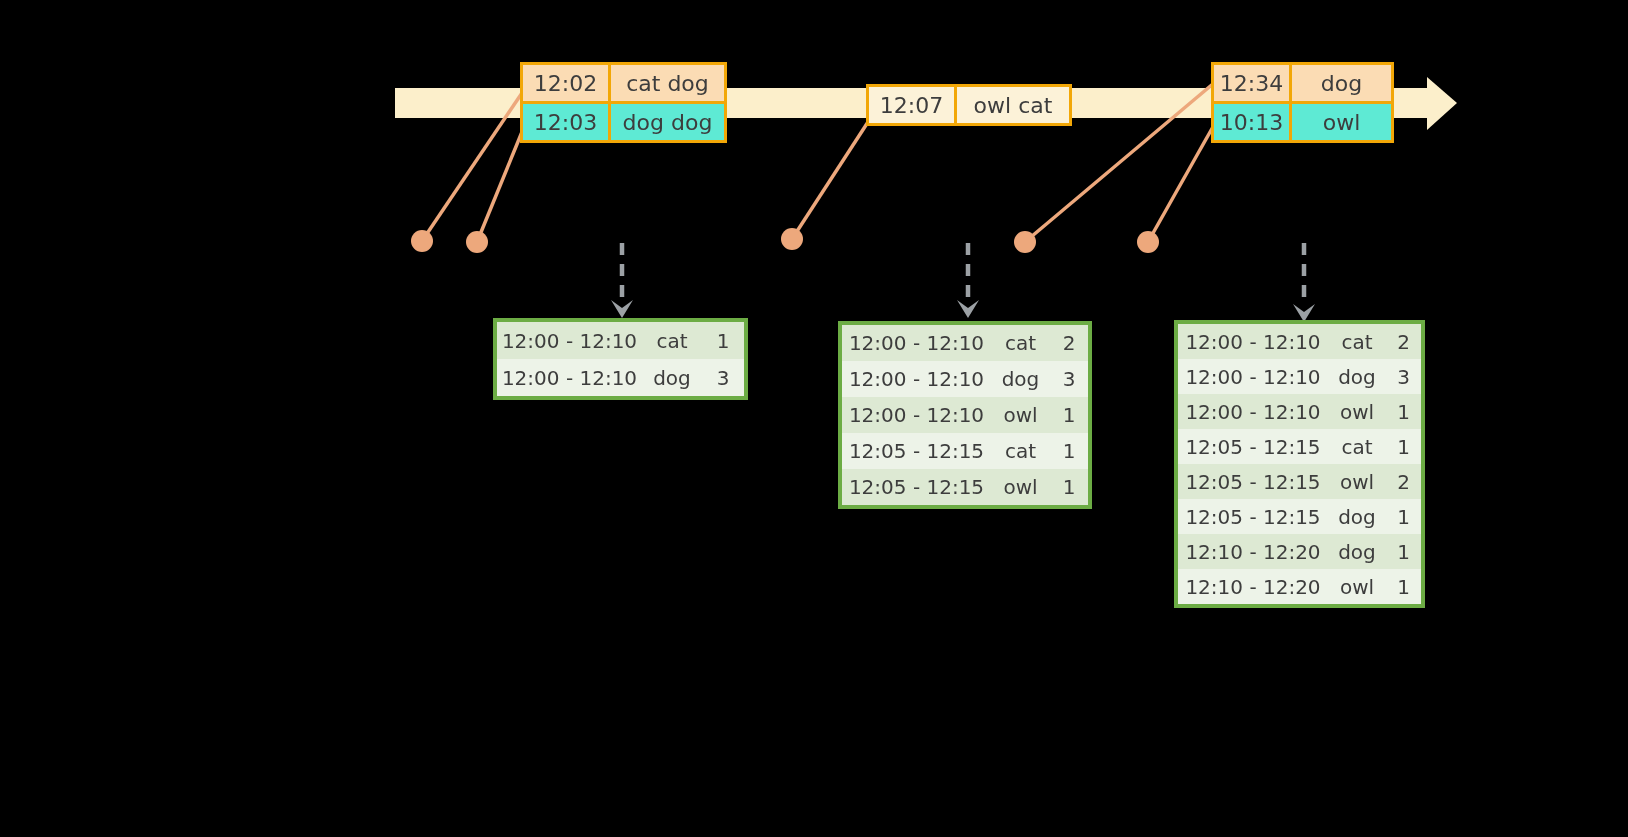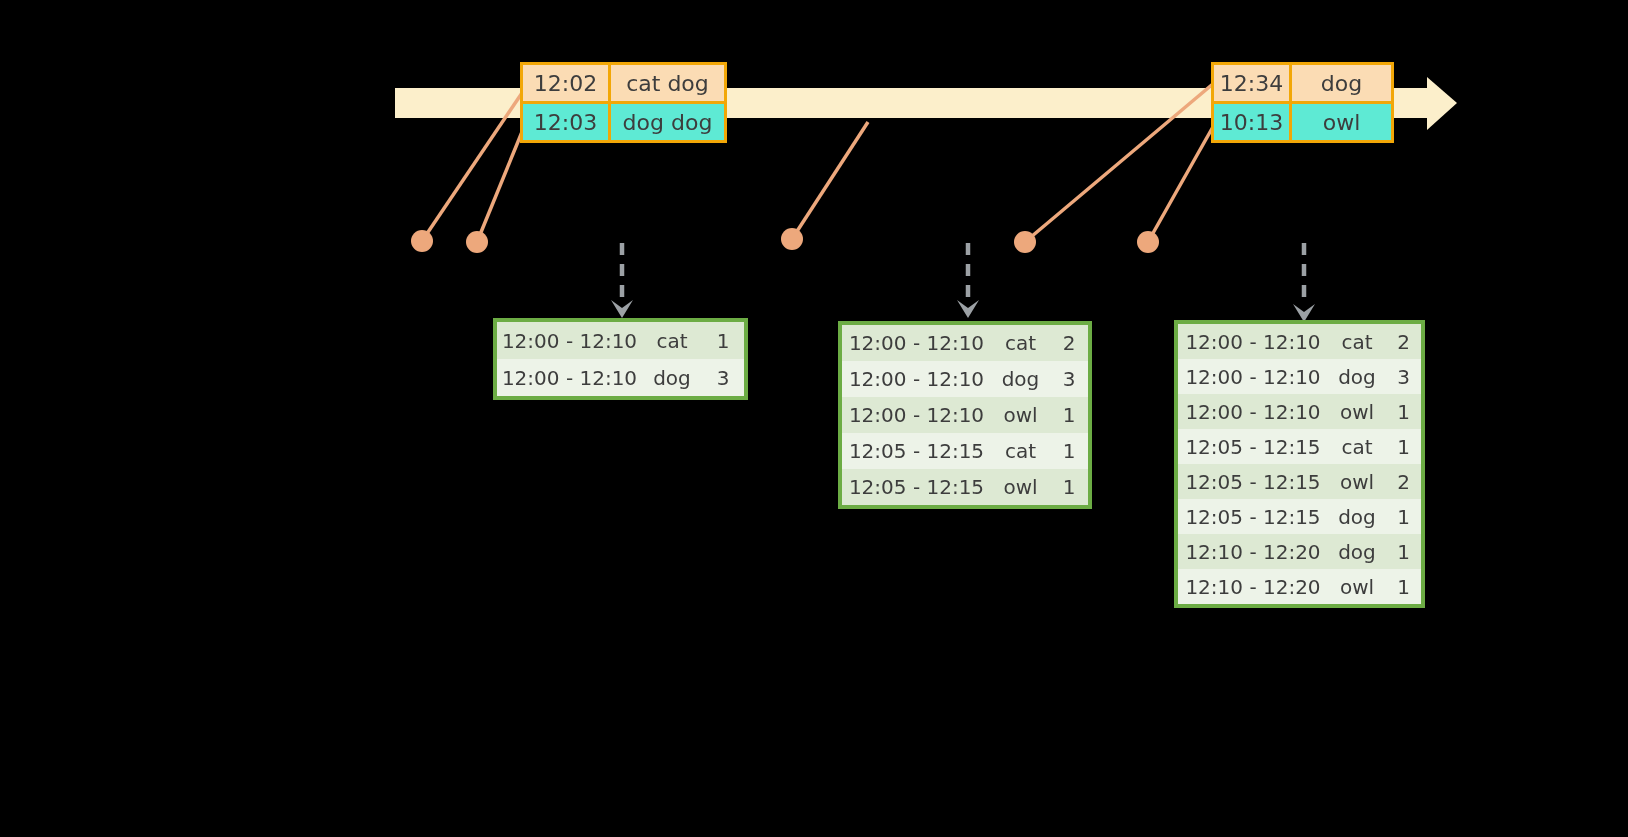--- a/index.html
+++ b/index.html
@@ -75,20 +75,24 @@
       <path d="M1293,304 L1304,322 L1315,304 L1304,312 Z" fill="#9ca1a5"></path>
     </g>
   </svg>
 
   <div id="etable-1" class="gtable etable tworow">
       <div class="cell">12:02</div>
       <div class="cell">cat dog</div>
       <div class="cell">12:03</div>
       <div class="cell">dog dog</div>
     </div>
+  <div id="etable-2" class="gtable etable">
+      <div class="cell">12:07</div>
+      <div class="cell">owl cat</div>
+    </div>
   <div id="etable-3" class="gtable etable tworow">
       <div class="cell">12:34</div>
       <div class="cell">dog</div>
       <div class="cell">10:13</div>
       <div class="cell">owl</div>
     </div>
 
   <div id="rtable-1" class="gtable rtable">
       <div class="cell">12:00 - 12:10</div>
       <div class="cell">cat</div>

